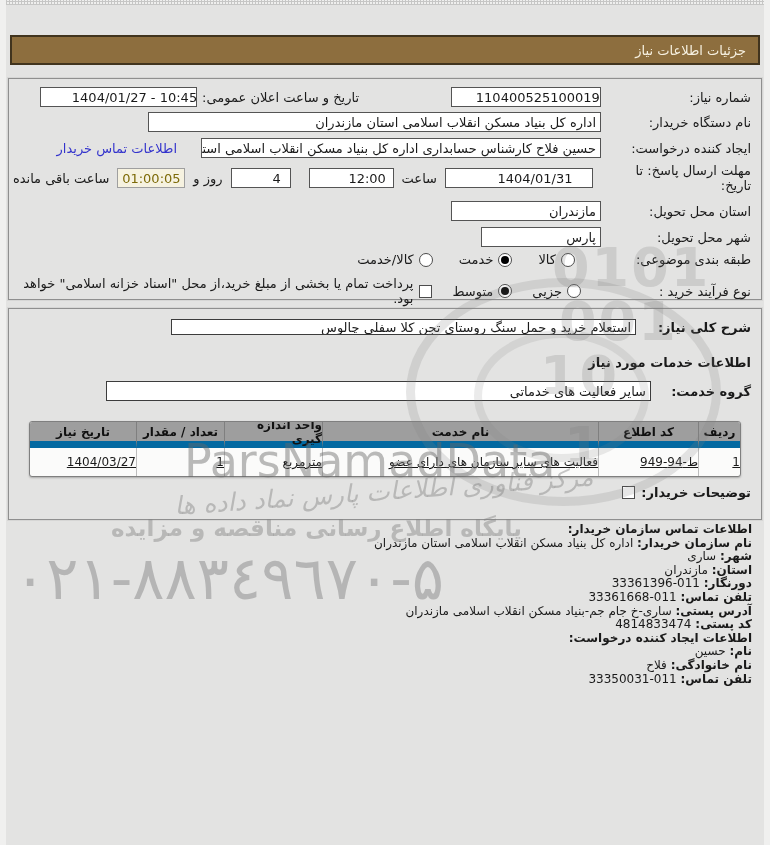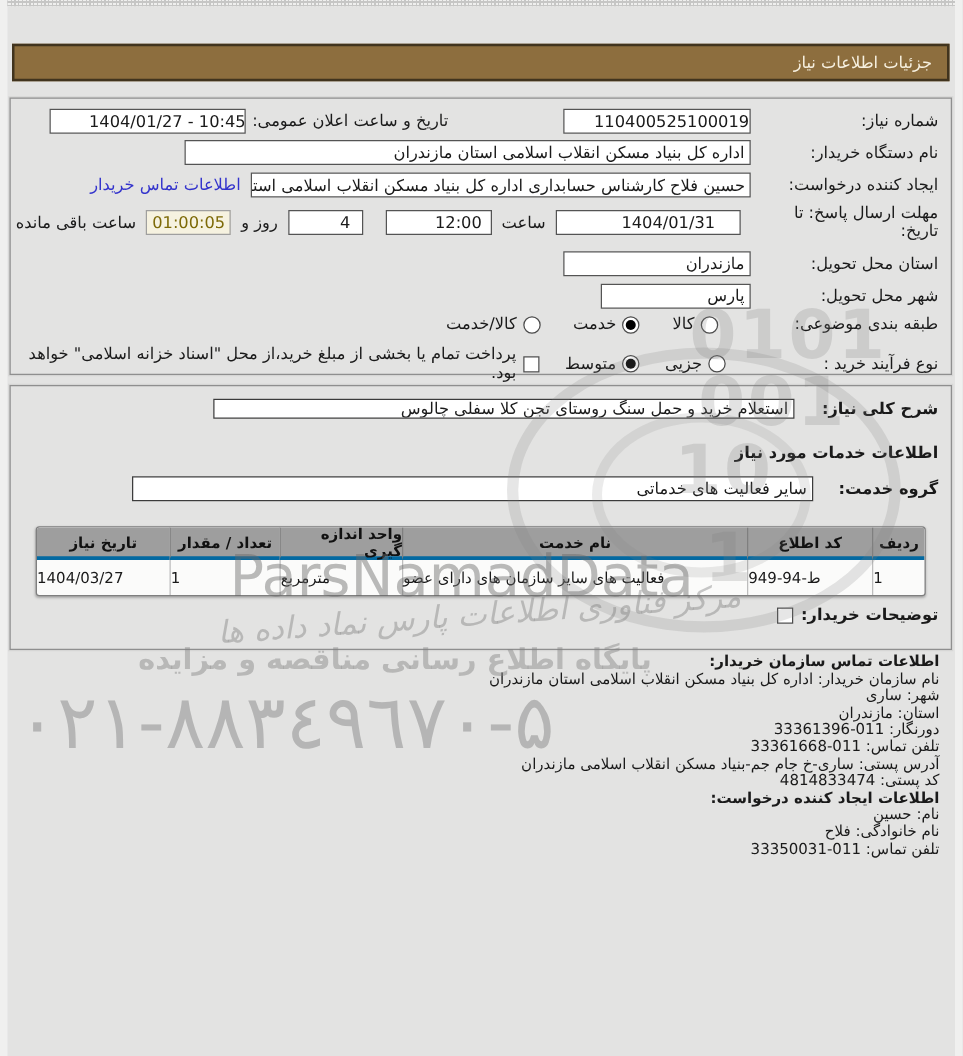--- a/index.html
+++ b/index.html
@@ -60,32 +60,32 @@
   .p2row{ position:absolute; right:10px; left:10px; display:flex; align-items:center; }
   .tbl{
     position:absolute; top:112px; right:20px; left:20px;
     display:grid; grid-template-columns:42px 100px 1fr 98px 88px 106px;
     direction:rtl; border:1px solid #7f7f7f; border-radius:3px; overflow:hidden;
     box-shadow:0 1px 2px rgba(0,0,0,0.25); background:#fbfbfa; font-size:12px;
   }
   .th{
     background:#9e9e9e; color:#111; font-weight:bold; height:26px;
     display:flex; align-items:center; justify-content:center;
-    border-bottom:3px solid #0369a1; border-left:1px solid #7f7f7f;
+    border-bottom:7px solid #0369a1; border-left:1px solid #7f7f7f;
   }
   .td{
-    height:28px; display:flex; align-items:center; justify-content:flex-end;
-    border-left:1px solid #bdbdbd; background:transparent;
+    height:28px; display:flex; align-items:center; justify-content:flex-start;
+    border-left:1px solid #bdbdbd; background:transparent;text-decoration:underline;
   }
   .th:nth-child(6), .td:nth-child(12){ border-left:none; }
   .bottom-block{
     position:absolute; top:523px; right:12px; left:12px;
     font-size:12px; line-height:13.6px; text-align:right;
   }
-  .bottom-block .fld b{ font-weight:normal;margin-top:17px; }
+  .bottom-block .fld b{ font-weight:bold;margin-top:17px; }
   
   .wm{ position:absolute; pointer-events:none; z-index:40; }
   .wm-circle{ border-radius:50%; }
   #wmc1{ left:400px; top:278px; width:315px; height:228px; border:9px solid rgba(130,130,130,0.20); }
   #wmc2{ left:468px; top:330px; width:175px; height:132px; border:8px solid rgba(130,130,130,0.16); }
   .wm-digit{ font-weight:bold; color:rgba(125,125,125,0.22); font-size:54px; letter-spacing:2px; }
   #wmd1{ left:546px; top:236px; }
   #wmd2{ left:553px; top:290px; }
   #wmd3{ left:534px; top:344px; }
   #wmd4{ left:558px; top:415px; }
@@ -133,21 +133,21 @@
     <div class="ibox" style="flex-basis:453px">
       <span>اداره کل بنیاد مسکن انقلاب اسلامی استان مازندران</span>
     </div>
   </div>
 
   <div class="p1row" style="top:59px">
     <span class="lbl lbl-col">ایجاد کننده درخواست:</span>
     <div class="ibox" style="flex-basis:400px">
       <span>حسین فلاح کارشناس حسابداری اداره کل بنیاد مسکن انقلاب اسلامی استان</span>
     </div>
-    <span class="link" style="margin-right:8px">اطلاعات تماس خریدار</span>
+    <span class="link" style="margin-right:24px">اطلاعات تماس خریدار</span>
   </div>
 
   <div class="p1row" style="top:84px;align-items:center">
     <span class="lbl" style="flex:0 0 140px;line-height:15px">مهلت ارسال پاسخ: تا تاریخ:</span>
     <div class="ibox center" style="flex-basis:148px;margin-right:18px">
       <span dir="ltr">1404/01/31</span>
     </div>
     <span class="lbl" style="margin-right:8px">ساعت</span>
     <div class="ibox center" style="flex-basis:85px;margin-right:8px">
       <span dir="ltr">12:00</span>

